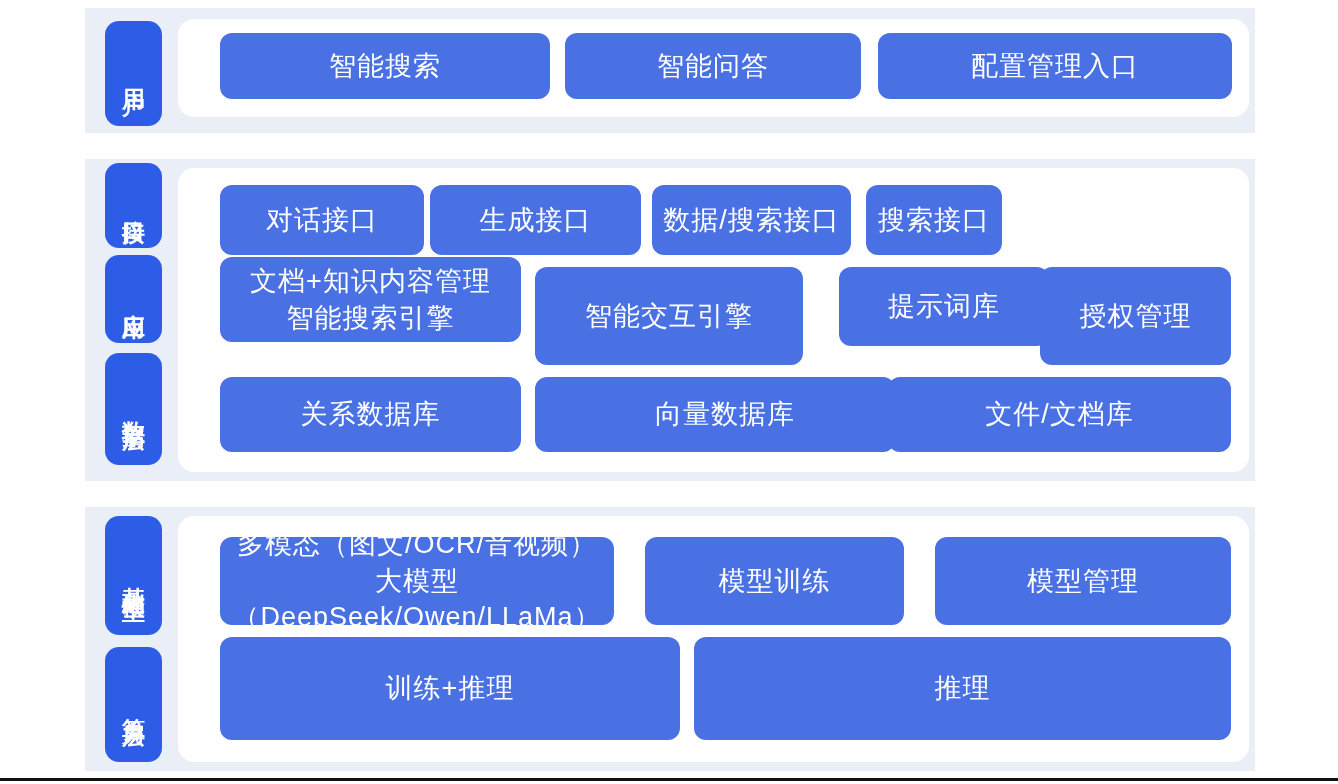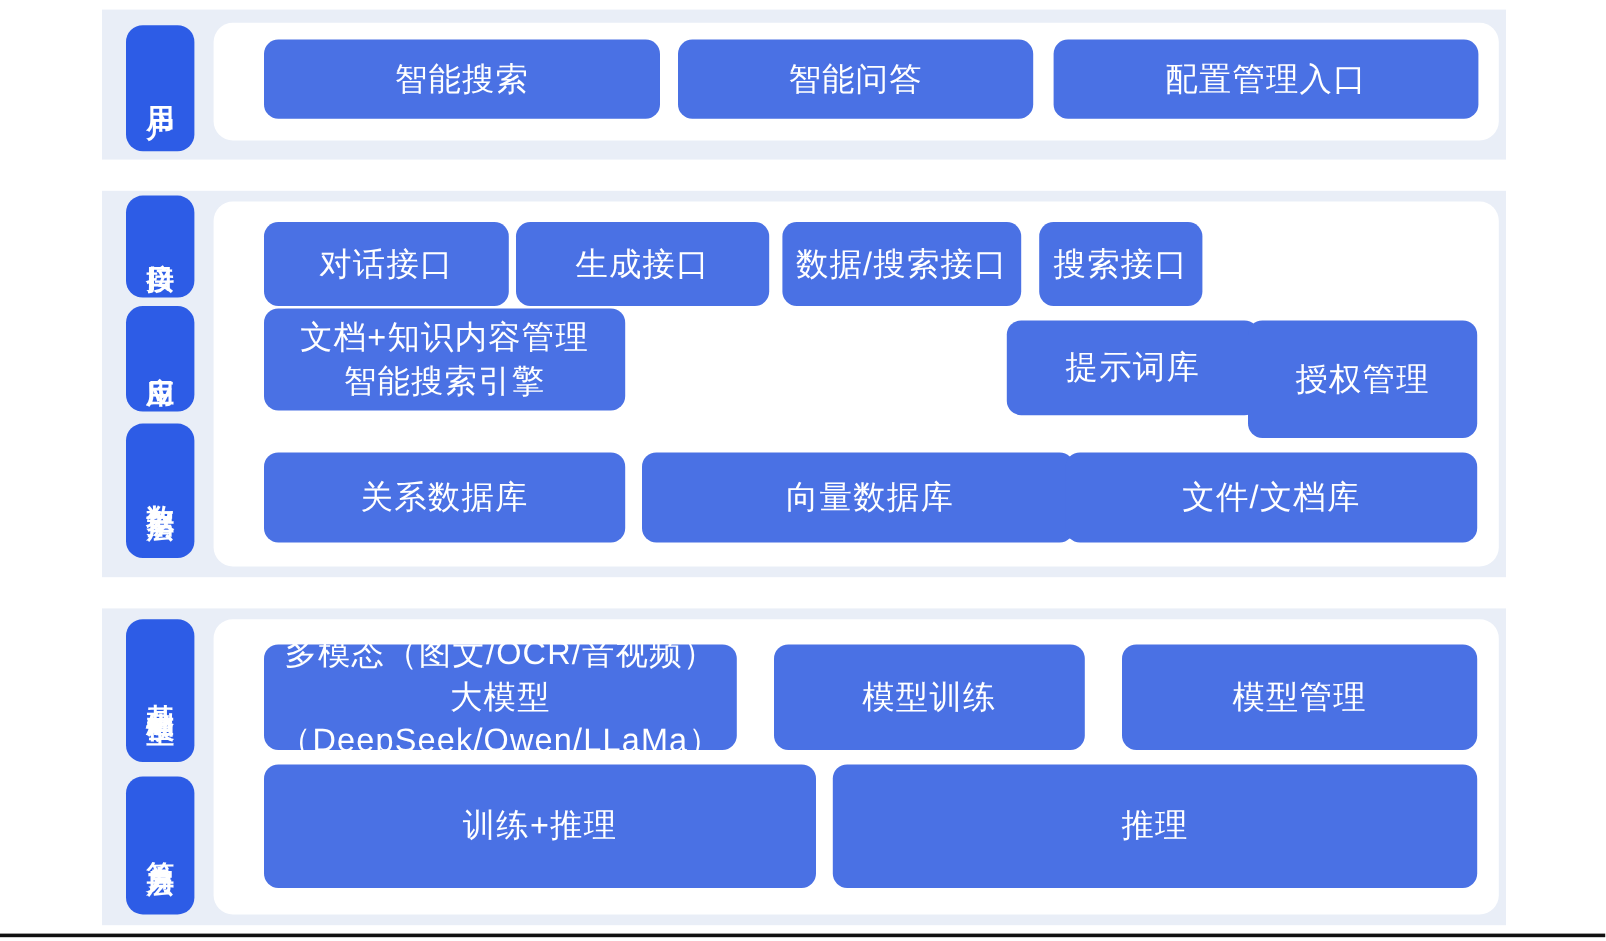--- a/index.html
+++ b/index.html
@@ -83,20 +83,21 @@
 
   <div class="node" style="left:220px; top:185px; width:204px; height:70px;">对话接口</div>
   <div class="node" style="left:430px; top:185px; width:211px; height:70px;">生成接口</div>
   <div class="node" style="left:652px; top:185px; width:199px; height:70px;">数据/搜索接口</div>
   <div class="node" style="left:866px; top:185px; width:136px; height:70px;">搜索接口</div>
 
   <div class="node" style="left:220px; top:257px; width:301px; height:85px;">
     <span>文档+知识内容管理</span>
     <span>智能搜索引擎</span>
   </div>
+  <div class="node" style="left:535px; top:267px; width:268px; height:98px;">智能交互引擎</div>
   <div class="node" style="left:839px; top:267px; width:210px; height:79px;">提示词库</div>
   <div class="node" style="left:1040px; top:267px; width:191px; height:98px;">授权管理</div>
 
   <div class="node" style="left:220px; top:377px; width:301px; height:75px;">关系数据库</div>
   <div class="node" style="left:535px; top:377px; width:340px; height:75px;padding-left:20px;">向量数据库</div>
   <div class="node" style="left:888px; top:377px; width:343px; height:75px;">文件/文档库</div>
 
   <div class="band" style="left:85px; top:507px; width:1170px; height:264px;"></div>
   <div class="panel" style="left:178px; top:516px; width:1071px; height:246px;"></div>
 

